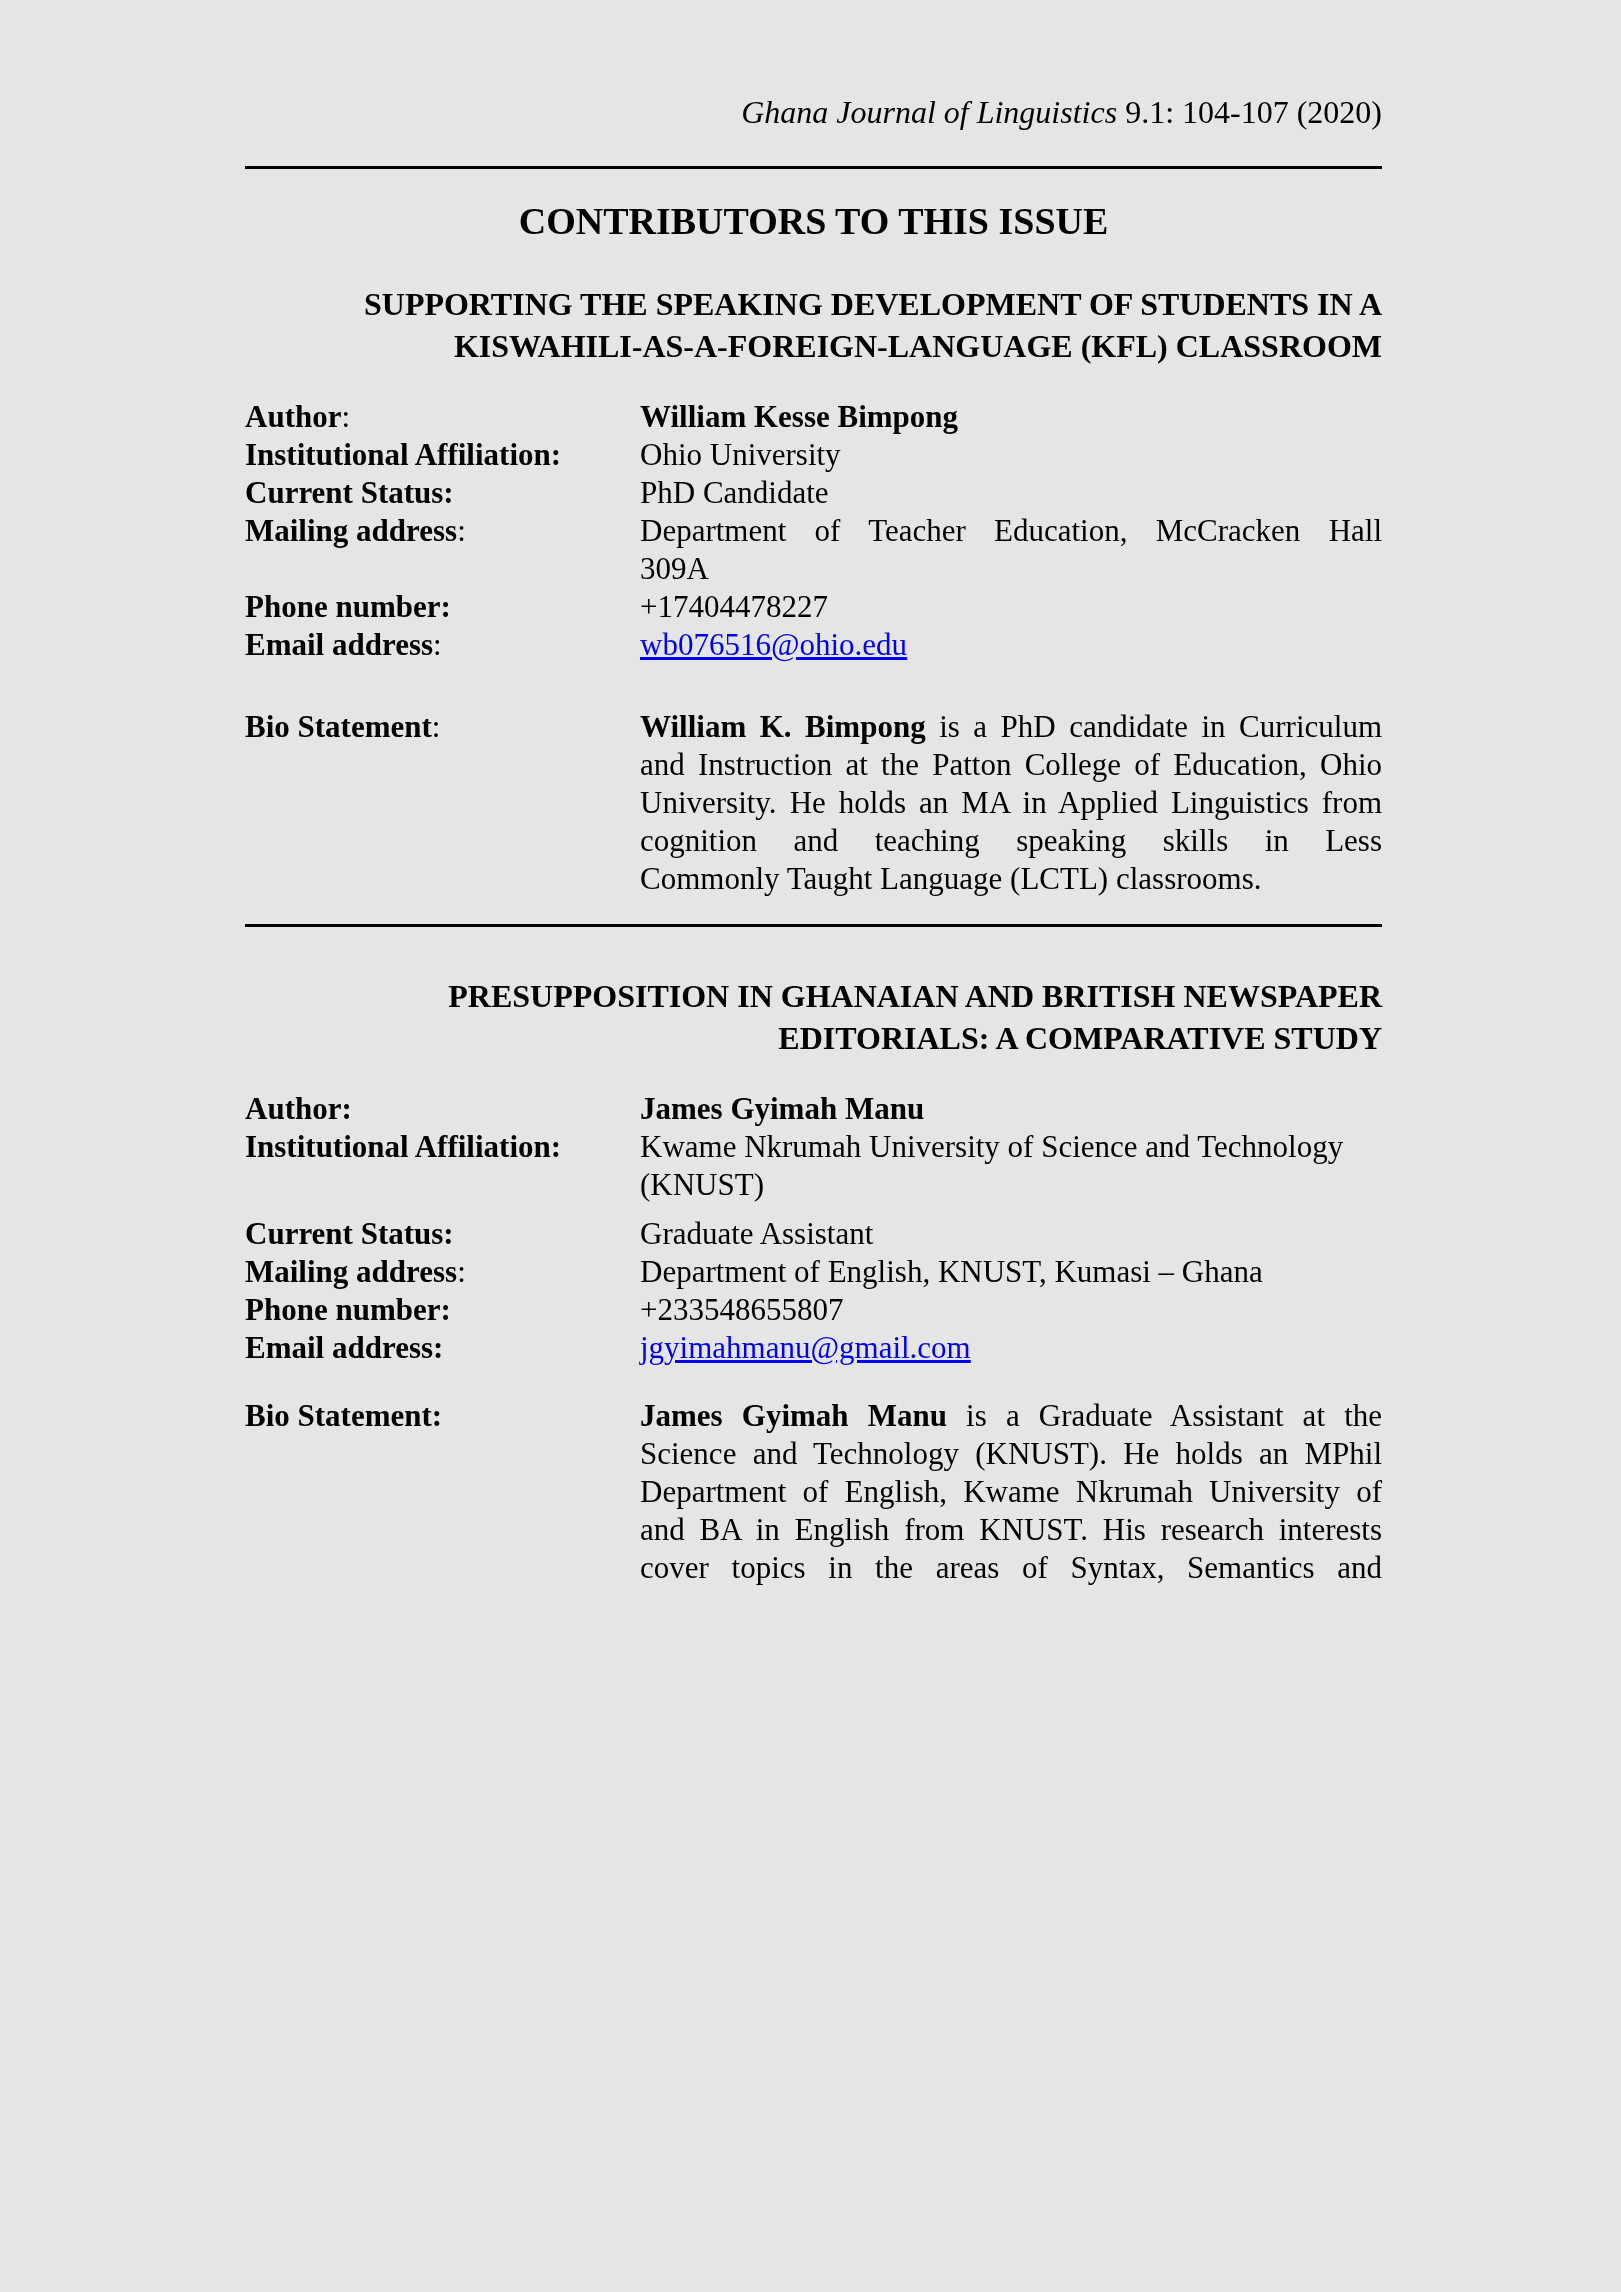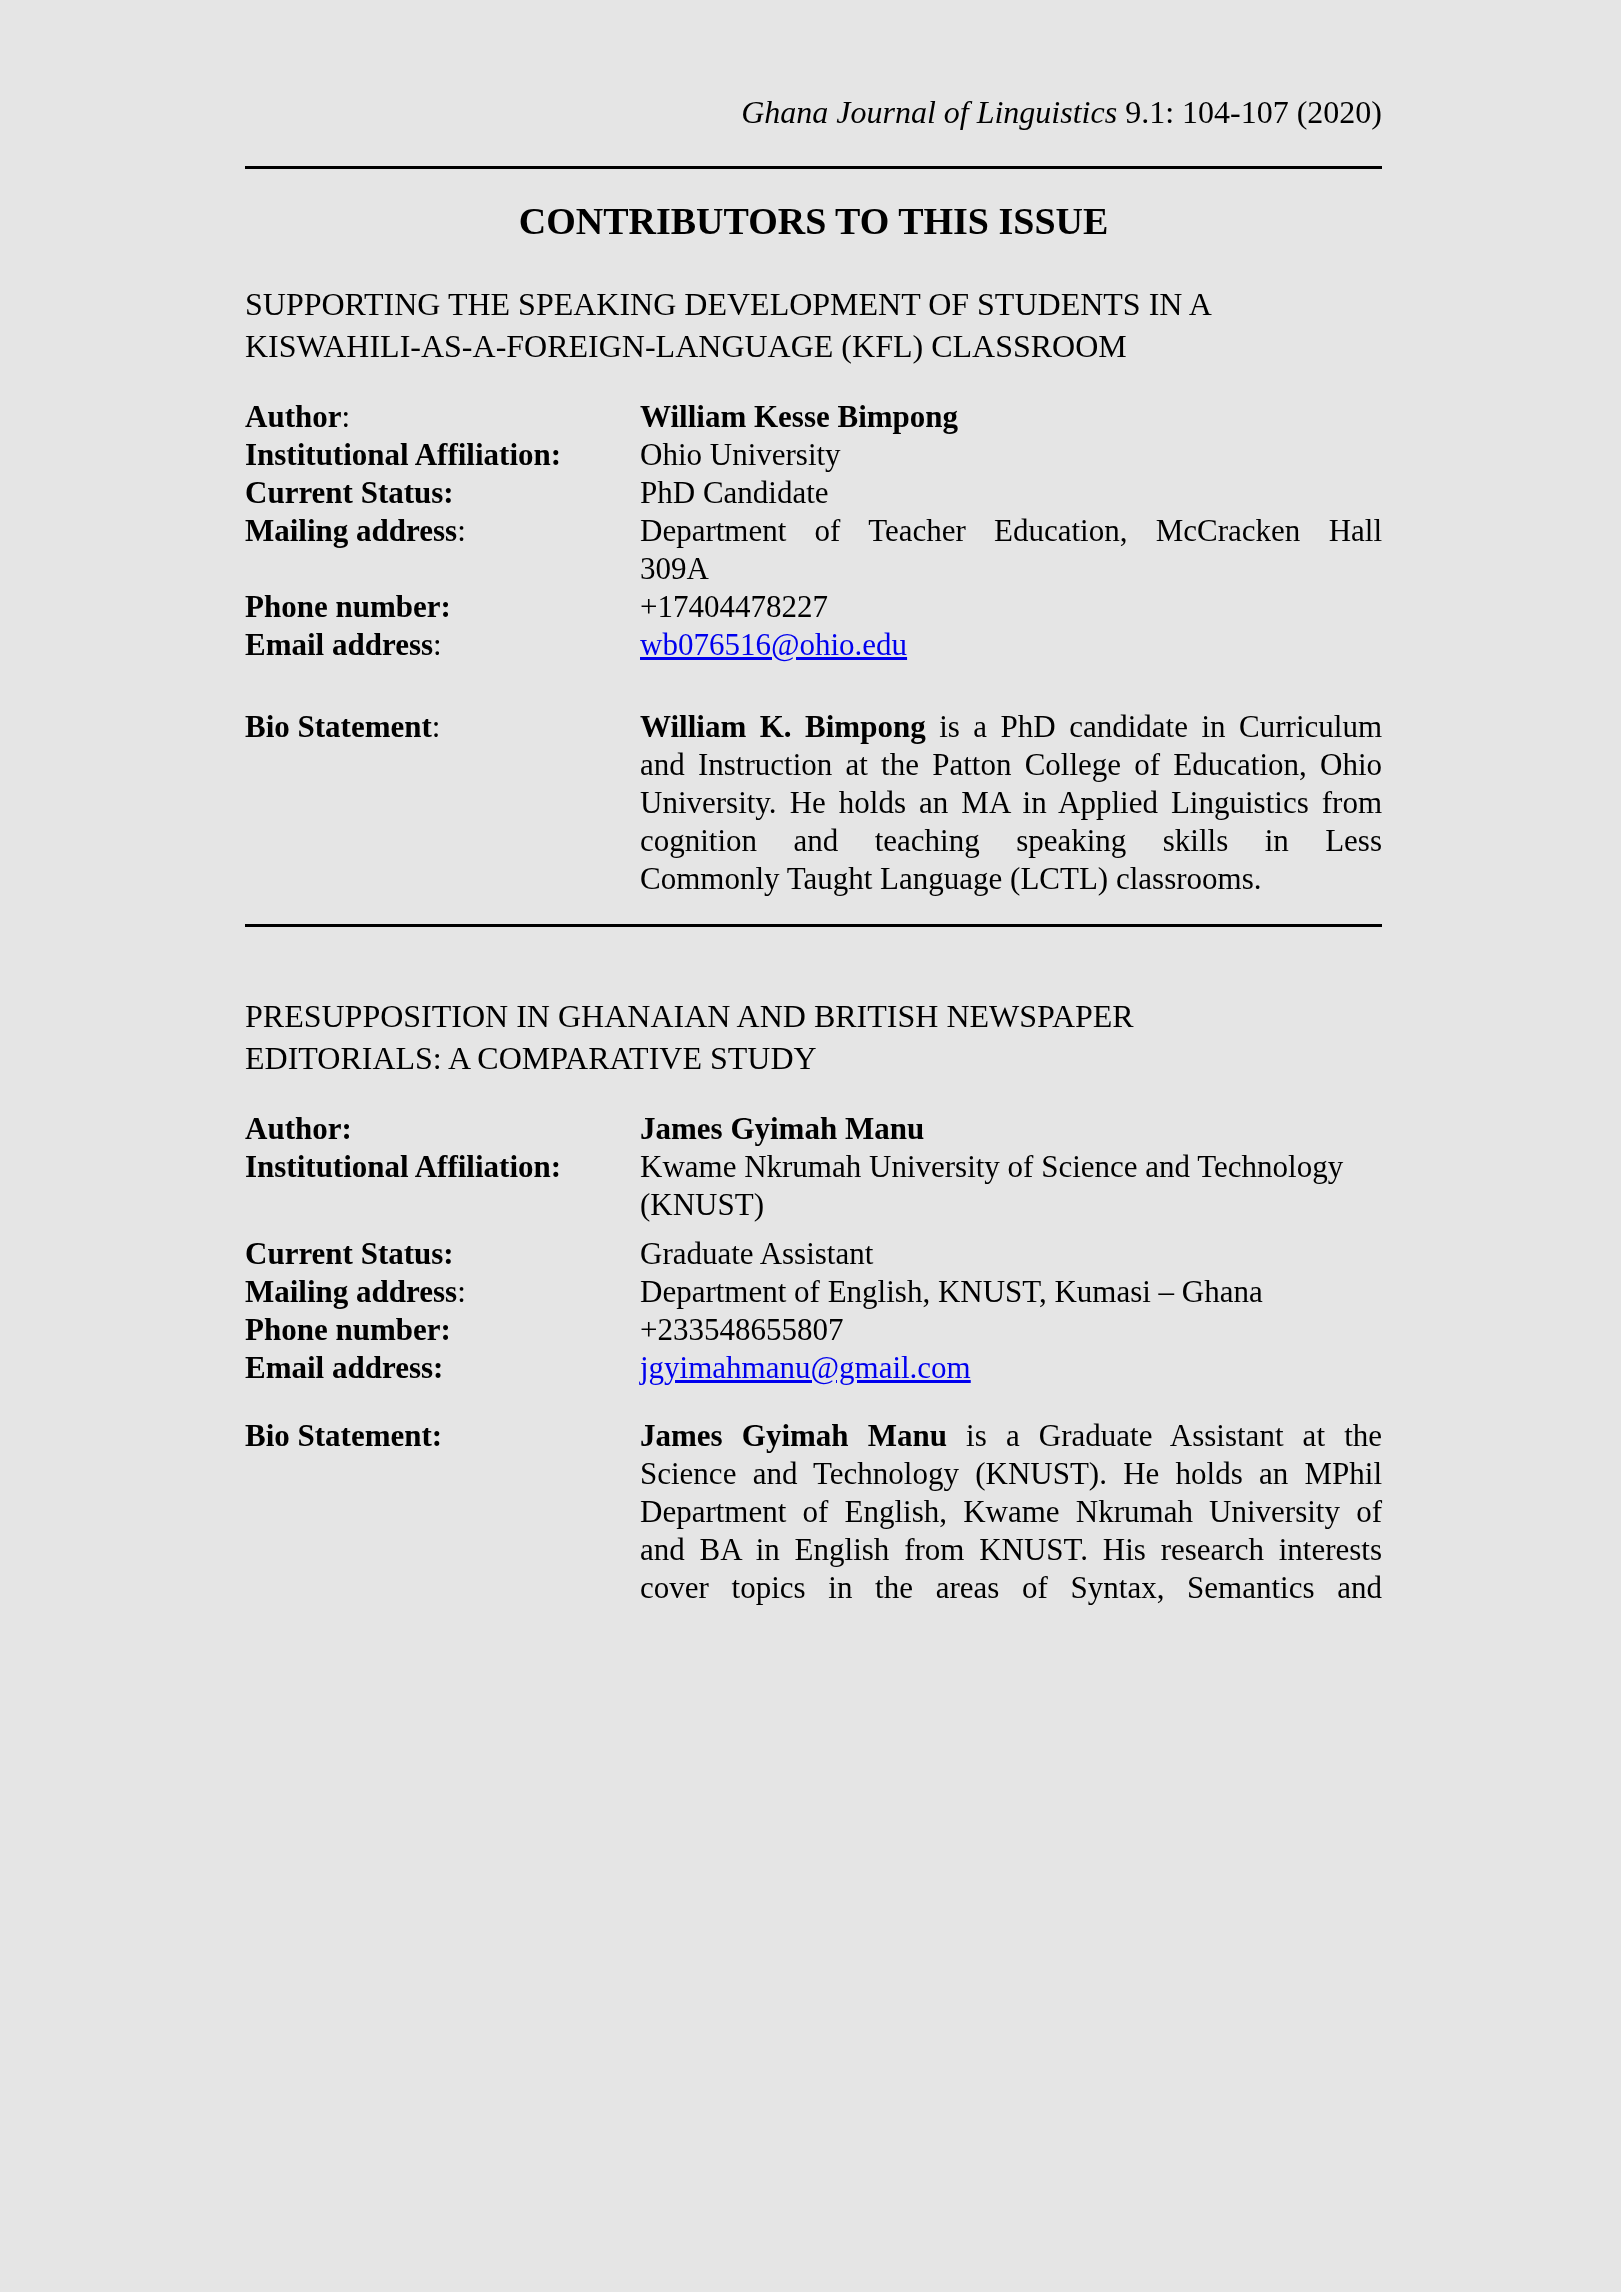--- a/index.html
+++ b/index.html
@@ -23,27 +23,27 @@
   hr.header-rule { margin-top: 35px; }
   hr.section-rule { margin-top: 25.5px; }
   .main-title {
     margin-top: 30px;
     text-align: center;
     font-weight: bold;
     font-size: 38px;
     line-height: 45px;
   }
   .section-title {
-    text-align: left;
-    font-weight: normal;
+    text-align: right;
+    font-weight: bold;
     font-size: 32px;
     line-height: 42px;
   }
   .sections > .section:nth-child(1) > .section-title { margin-top: 39px; }
-  .sections > .section:nth-child(3) > .section-title { margin-top: 68px; }
+  .sections > .section:nth-child(3) > .section-title { margin-top: 48px; }
   .fields { margin-top: 31px; }
   .field-row { display: flex; }
   .field-row.gap-before { margin-top: 11.8px; }
   .field-label { flex: 0 0 395px; width: 395px; font-weight: bold; }
   .field-label .colon-normal { font-weight: normal; }
   .field-value { flex: 1 1 auto; min-width: 0; }
   .field-value.value-bold { font-weight: bold; }
   .justify-line { text-align: justify; text-align-last: justify; }
   a.email-link { color: var(--link-color, #0000EE); text-decoration: underline; cursor: pointer; }
   .bio-row { display: flex; margin-top: 44px; }

